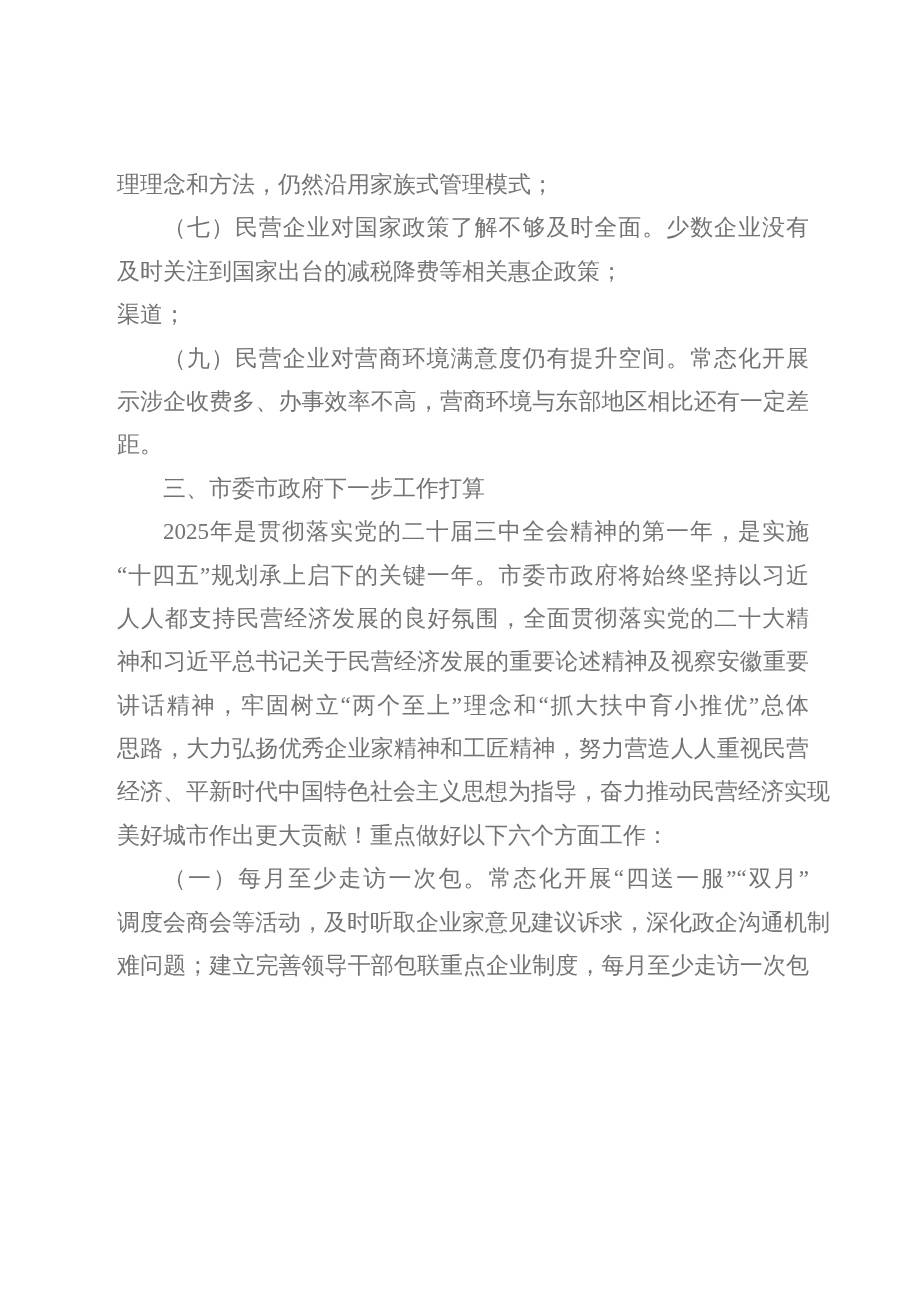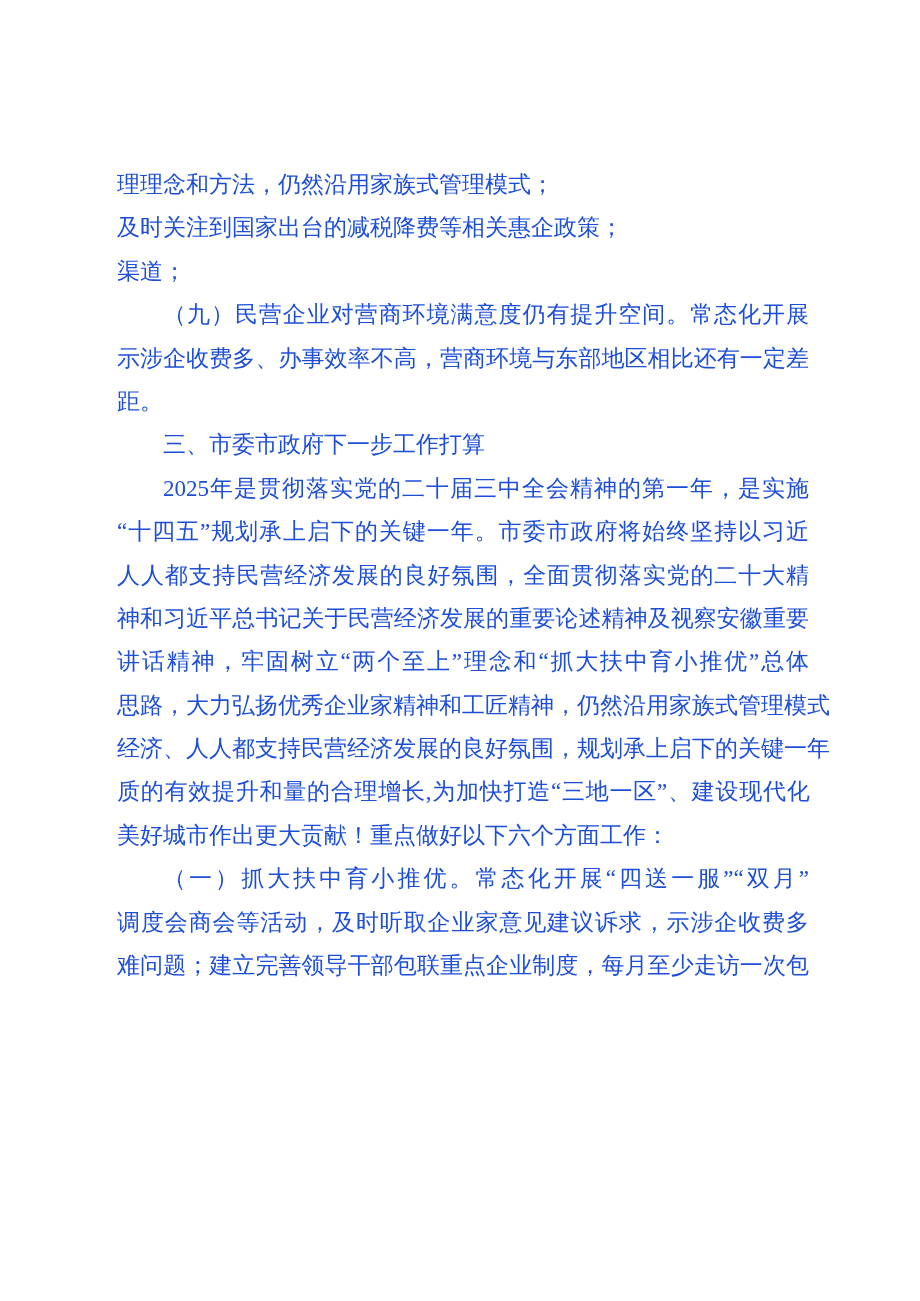--- a/index.html
+++ b/index.html
@@ -13,21 +13,21 @@
     height: 1301px;
     background: #ffffff;
     overflow: hidden;
     font-family: "Liberation Serif", "DejaVu Serif", serif;
   }
   .doc-body {
     position: absolute;
     left: 117px;
     top: 163px;
     width: 692px;
-    color: #1d4ed8;
+    color: #737373;
     font-size: 23px;
     line-height: 43.4px;
     font-weight: 400;
   }
   .line {
     white-space: nowrap;
     height: 43.4px;
   }
   .indent {
     text-indent: 2em;
@@ -39,32 +39,32 @@
   .tight {
     letter-spacing: -0.7px;
   }
 </style>
 </head>
 <body>
 
 <div class="page">
   <div class="doc-body">
     <div class="line">理理念和方法，仍然沿用家族式管理模式；</div>
+    <div class="line indent full">（七）民营企业对国家政策了解不够及时全面。少数企业没有</div>
     <div class="line">及时关注到国家出台的减税降费等相关惠企政策；</div>
     <div class="line">渠道；</div>
     <div class="line indent full">（九）民营企业对营商环境满意度仍有提升空间。常态化开展</div>
     <div class="line full">示涉企收费多、办事效率不高，营商环境与东部地区相比还有一定差</div>
     <div class="line">距。</div>
     <div class="line indent">三、市委市政府下一步工作打算</div>
     <div class="line indent full">2025年是贯彻落实党的二十届三中全会精神的第一年，是实施</div>
     <div class="line full">“十四五”规划承上启下的关键一年。市委市政府将始终坚持以习近</div>
     <div class="line full">人人都支持民营经济发展的良好氛围，全面贯彻落实党的二十大精</div>
     <div class="line full">神和习近平总书记关于民营经济发展的重要论述精神及视察安徽重要</div>
     <div class="line full">讲话精神，牢固树立“两个至上”理念和“抓大扶中育小推优”总体</div>
-    <div class="line full">思路，大力弘扬优秀企业家精神和工匠精神，仍然沿用家族式管理模式</div>
-    <div class="line full">经济、人人都支持民营经济发展的良好氛围，规划承上启下的关键一年</div>
-    <div class="line full tight">质的有效提升和量的合理增长,为加快打造“三地一区”、建设现代化</div>
+    <div class="line full">思路，大力弘扬优秀企业家精神和工匠精神，努力营造人人重视民营</div>
+    <div class="line full">经济、平新时代中国特色社会主义思想为指导，奋力推动民营经济实现</div>
     <div class="line">美好城市作出更大贡献！重点做好以下六个方面工作：</div>
-    <div class="line indent full">（一）抓大扶中育小推优。常态化开展“四送一服”“双月”</div>
-    <div class="line full">调度会商会等活动，及时听取企业家意见建议诉求，示涉企收费多</div>
+    <div class="line indent full">（一）每月至少走访一次包。常态化开展“四送一服”“双月”</div>
+    <div class="line full">调度会商会等活动，及时听取企业家意见建议诉求，深化政企沟通机制</div>
     <div class="line full">难问题；建立完善领导干部包联重点企业制度，每月至少走访一次包</div>
   </div>
 </div>
 
 </body></html>

